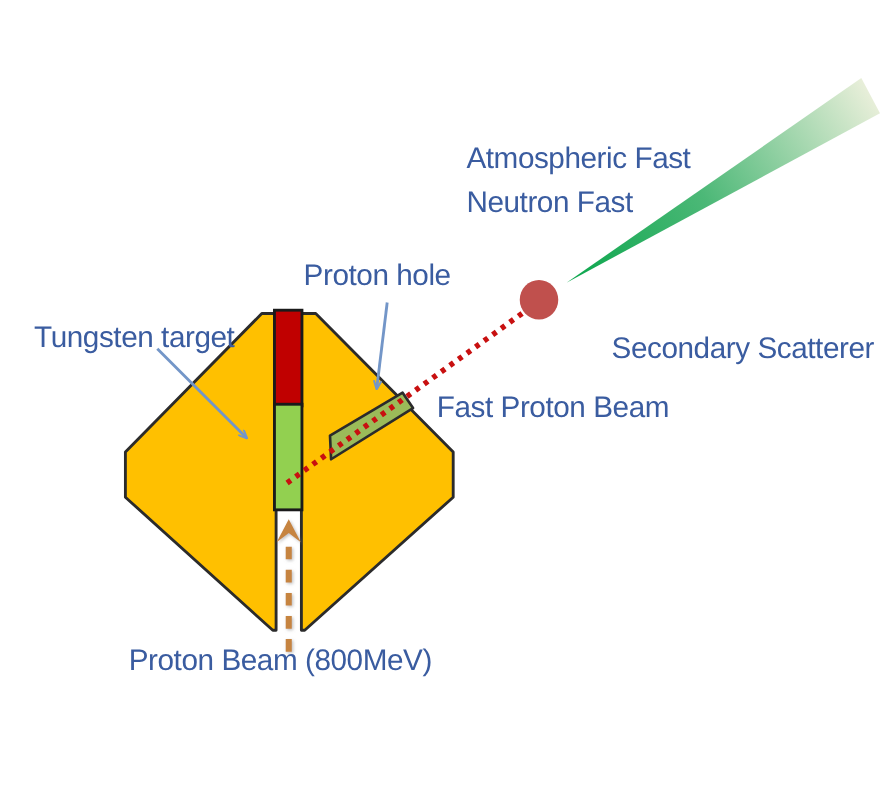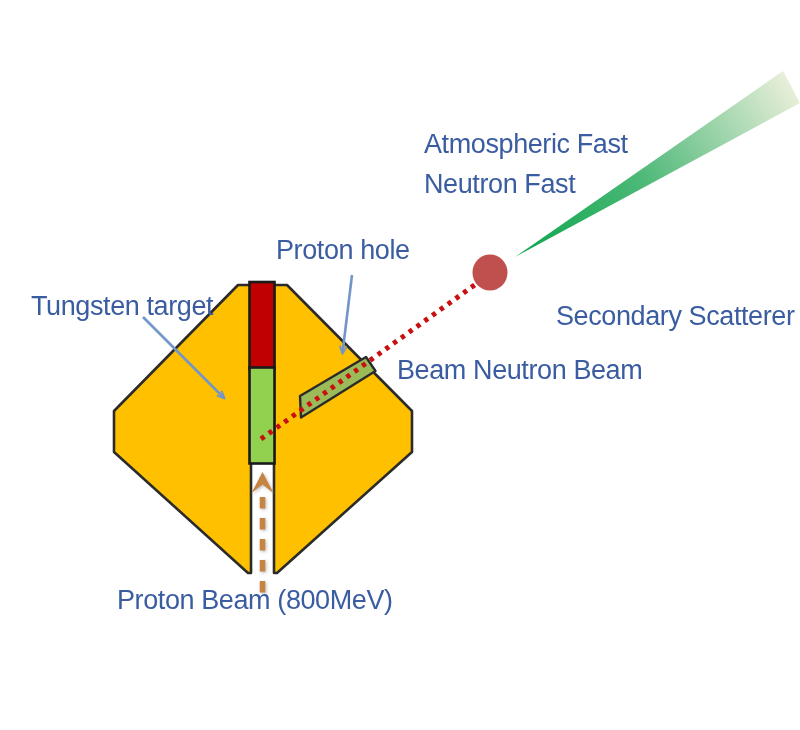--- a/index.html
+++ b/index.html
@@ -64,18 +64,18 @@
     <div>Atmospheric Fast</div>
     <div>Neutron Fast</div>
   </div>
 
   <div class="lbl" style="left:276px;top:234px;">Proton hole</div>
 
   <div class="lbl" style="left:31px;top:272px;margin-top:18px;">Tungsten target</div>
 
   <div class="lbl" style="left:524px;top:300px;margin-left:32px;">Secondary Scatterer</div>
 
-  <div class="lbl" style="left:397px;top:354px;">Beam Neutron Beam</div>
+  <div class="lbl" style="left:397px;top:354px;">Fast Proton Beam</div>
 
 
   <div class="lbl" style="left:117px;top:584px;">Proton Beam (800MeV)</div>
 
 </div>
 
 </body></html>

